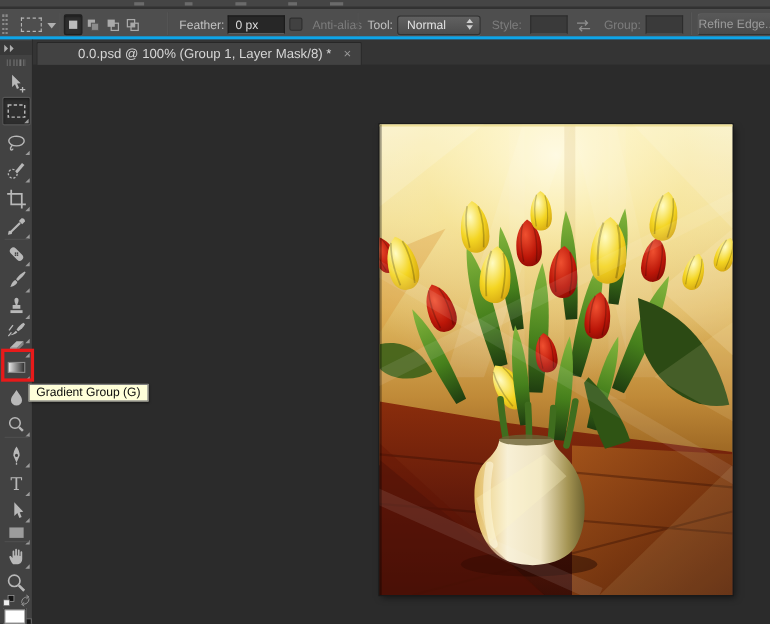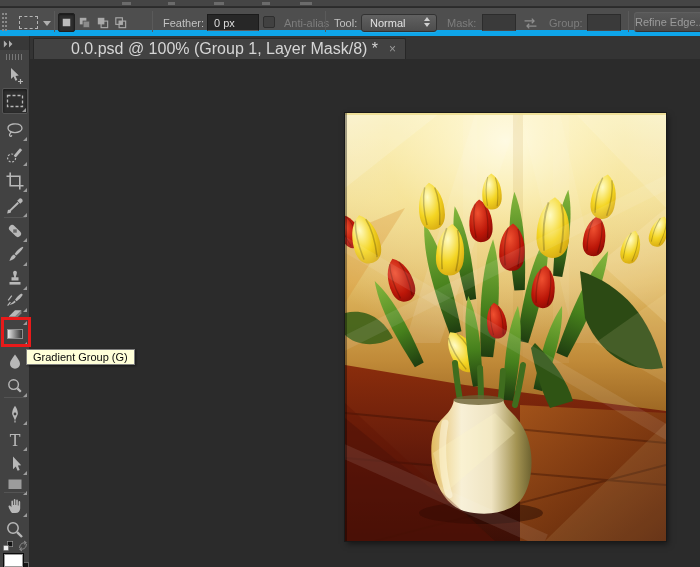--- a/index.html
+++ b/index.html
@@ -6,21 +6,21 @@
   html,body { width:700px; height:567px; overflow:hidden; background:#2b2b2b;
     font-family:"Liberation Sans","DejaVu Sans",sans-serif; }
   .abs { position:absolute; }
   #stage { position:relative; width:700px; height:567px; overflow:hidden; }
 
   
   #menu-sliver { left:0; top:0; width:700px; height:7px; background:#454545; border-bottom:1px solid #2e2e2e; }
   #menu-sliver .speck { position:absolute; top:2px; height:3px; background:#8a8a8a; opacity:.55; }
 
   
-  #options-bar { left:0; top:8px; width:700px; height:28px; background:#4e4e4e; border-bottom:6px solid #0ea5e9; }
+  #options-bar { left:0; top:8px; width:700px; height:28px; background:#4e4e4e; border-bottom:3px solid #0ea5e9; }
   #options-bar .lbl { position:absolute; top:9px; font-size:11px; color:#c2c2c2; white-space:nowrap; }
   #options-bar .lbl.dim { color:#7d7d7d; }
   .vsep { position:absolute; top:3px; width:1px; height:21px; background:#3a3a3a; border-right:1px solid #5a5a5a; }
   #bar-grip { left:2px; top:5px; width:5px; height:18px;
      background:repeating-linear-gradient(#8a8a8a 0 2px, transparent 2px 4px); width:2px; }
   #bar-grip2 { left:5px; top:5px; width:2px; height:18px;
      background:repeating-linear-gradient(#8a8a8a 0 2px, transparent 2px 4px); }
   #preset-icon { left:19px; top:8px; width:19px; height:13px; border:1px dashed #b5b5b5; }
   #preset-caret { left:43px; top:13px; width:0; height:0; border-left:4px solid transparent; border-right:4px solid transparent; border-top:5px solid #b0b0b0; }
   .mode-btn { position:absolute; top:5px; width:17px; height:19px; display:flex; align-items:center; justify-content:center; border-radius:2px; }
@@ -37,21 +37,21 @@
   #style-caret .dn { border-top:4px solid #cfcfcf; }
   #refine-btn { position:absolute; left:634px; top:4px; width:70px; height:20px; border-radius:3px;
      background:linear-gradient(#585858,#4a4a4a); border:1px solid #5f5f5f; border-bottom-color:#333;
      color:#9b9b9b; font-size:11px; text-align:center; line-height:18px; overflow:hidden; white-space:nowrap; }
   #aa-check { position:absolute; left:263px; top:8px; width:12px; height:12px; background:#414141; border:1px solid #2e2e2e; border-radius:2px; }
 
   
   #tab-bar { left:30px; top:36px; width:670px; height:23px; background:#343434; }
   #doc-tab { position:absolute; left:3px; top:2px; height:21px; background:#424242; border:1px solid #272727; border-bottom:none;
      border-radius:2px 2px 0 0; display:flex; align-items:center; padding:0 9px; }
-  #doc-tab .t { font-size:16px; color:#d6d6d6; white-space:nowrap;padding-left:28px; }
+  #doc-tab .t { font-size:12px; color:#d6d6d6; white-space:nowrap;padding-left:28px; }
   #doc-tab .x { font-size:12px; color:#9a9a9a; margin-left:11px; line-height:10px; }
 
   
   #toolbar { left:0; top:36px; width:30px; height:531px; background:#424242; border-right:1px solid #2a2a2a; }
   #tb-collapse { position:absolute; left:0; top:1px; width:29px; height:13px; background:#383838; display:flex; align-items:center; padding-left:3px; }
   #tb-grip { position:absolute; left:6px; top:18px; width:17px; height:6px;
      background:repeating-linear-gradient(90deg,#777 0 1px, transparent 1px 3px); background-size:100% 2px; background-repeat:repeat; }
   .tool { position:absolute; left:2px; width:26px; height:24px; display:flex; align-items:center; justify-content:center; }
   .tool svg { width:20px; height:20px; }
   .tool.sel { background:#2e2e2e; border:1px solid #555; border-radius:2px; box-shadow:inset 0 1px 3px rgba(0,0,0,.5); }
@@ -216,21 +216,21 @@
     <div class="vsep" style="left:325px"></div>
 
     <span class="lbl" style="left:334px">Tool:</span>
     <div id="style-select">
       <span>Normal</span>
       <span id="style-caret">
           <i class="up"></i>
           <i class="dn"></i>
         </span>
     </div>
-    <span class="lbl dim" style="left:447px">Mask:</span>
+    <span class="lbl dim" style="left:447px">Style:</span>
     <input class="fld dim" style="left: 482px; width: 34px;" value="">
     <svg class="abs" style="left:522px;top:9px" width="17" height="13" viewBox="0 0 20 15">
       <path d="M3,4.5 H14 M11.5,1.8 L14.2,4.5 L11.5,7.2 M17,10.5 H6 M8.5,7.8 L5.8,10.5 L8.5,13.2" stroke="#8f8f8f" fill="none" stroke-width="1.4"></path>
     </svg>
     <span class="lbl dim" style="left:549px">Group:</span>
     <input class="fld dim" style="left: 587px; width: 34px;" value="">
     <div class="vsep" style="left:628px"></div>
     <div id="refine-btn">Refine Edge...</div>
   </div>
 

